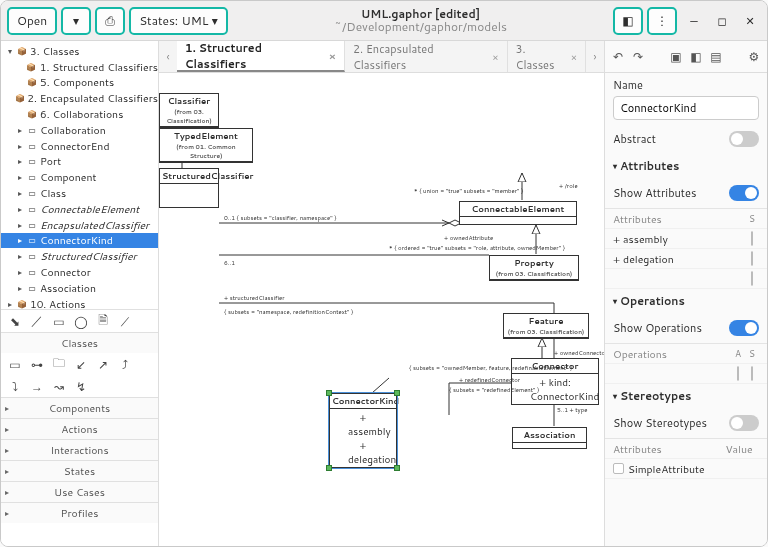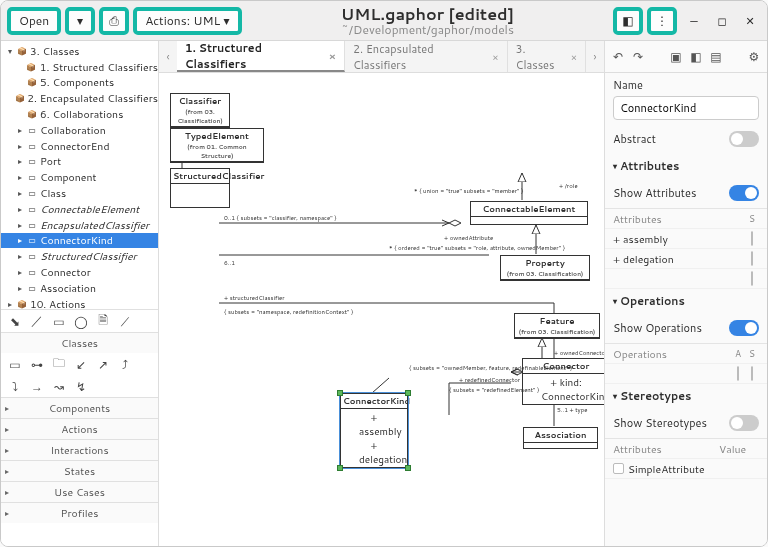--- a/index.html
+++ b/index.html
@@ -1,23 +1,23 @@
 <!DOCTYPE html>
 <html><head>
 <meta charset="utf-8">
 <style>
   * { box-sizing: border-box; margin: 0; padding: 0; font-family: -apple-system, "Segoe UI", Cantarell, sans-serif; }
   body { width: 768px; height: 547px; overflow: hidden; background: #fafafa; border: 1px solid #c9c9c9; border-radius: 8px; display: flex; flex-direction: column; font-size: 11px; color: #2e2e2e; }
 
   
   .titlebar { height: 40px; background: #f0efef; border-bottom: 1px solid #d8d8d8; display: flex; align-items: center; padding: 0 6px; gap: 4px; }
-  .titlebar .btn { height: 28px; border: 4px solid #14b8a6; background: #fdfdfd; border-radius: 5px; display: flex; align-items: center; justify-content: center; padding: 0 8px; font-size: 12px; cursor: pointer; }
+  .titlebar .btn { height: 28px; border: 2px solid #14b8a6; background: #fdfdfd; border-radius: 5px; display: flex; align-items: center; justify-content: center; padding: 0 8px; font-size: 12px; cursor: pointer; }
   .titlebar .btn.icon { width: 30px; padding: 0; }
   .titlebar .center { flex: 1; text-align: center; line-height: 1.1; }
-  .titlebar .center .t { font-weight: 600; font-size: 16px; }
+  .titlebar .center .t { font-weight: 600; font-size: 11px; }
   .titlebar .center .s { font-size: 12px; color: #8a8a8a; }
   .winbtn { width: 22px; height: 22px; border-radius: 4px; display: flex; align-items: center; justify-content: center; margin-left: 2px; }
 
   .main { flex: 1; display: flex; overflow: hidden; }
 
   
   .left { width: 158px; border-right: 1px solid #ddd; display: flex; flex-direction: column; background: #fff; }
   .tree { flex: 0 0 auto; height: 268px; overflow: hidden; padding-top: 2px; }
   .tree-row { height: 15.8px; display: flex; align-items: center; padding-left: 4px; white-space: nowrap; overflow: hidden; font-size: 10.5px; }
   .tree-row.sel { background: #3584e4; color: #fff; }
@@ -34,21 +34,21 @@
   .tool-row span { width: 16px; height: 16px; display: flex; align-items: center; justify-content: center; font-size: 12px; color: #444; }
 
   
   .center-area { flex: 1; display: flex; flex-direction: column; background: #fff; border-right: 1px solid #ddd; }
   .tabs { height: 32px; display: flex; align-items: stretch; border-bottom: 1px solid #ddd; background: #f4f4f4; }
   .tab { display: flex; align-items: center; padding: 0 8px; gap: 4px; font-size: 11px; color: #777; border-right: 1px solid #e0e0e0; }
   .tab.act { color: #222; font-weight: 600; background: #fff; border-bottom: 2px solid #888; }
   .tab .x { font-size: 10px; color: #999; }
   .tabs .nav { width: 18px; display: flex; align-items: center; justify-content: center; color: #888; }
   .canvas { flex: 1; position: relative; background: #fff; overflow: hidden; }
-  .ubox { position: absolute; border: 1px solid #333; background: #fff; font-size: 8px; text-align: center; margin-left: 11px; }
+  .ubox { position: absolute; border: 1px solid #333; background: #fff; font-size: 8px; text-align: center; }
   .ubox .hd { border-bottom: 1px solid #333; padding: 1px 2px; font-weight: 600; font-size: 8.5px; }
   .ubox .sub { font-size: 6px; color: #555; }
   .ubox .bd { padding: 1px 18px; font-size: 10px; text-align: center; }
   .ubox.sel { outline: 1px solid #4a90d9; }
   .handle { position: absolute; width: 6px; height: 6px; background: #5cb85c; border: 1px solid #2e7d32; }
   .lbl { position: absolute; font-size: 6px; color: #333; white-space: nowrap; }
   svg.edges { position: absolute; inset: 0; width: 100%; height: 100%; pointer-events: none; }
   svg.edges line, svg.edges path { stroke: #333; stroke-width: 1; fill: none; }
   svg.edges .arrow { fill: #fff; }
 
@@ -74,21 +74,21 @@
   .chk { width: 11px; height: 11px; border: 1px solid #bbb; border-radius: 2px; background: #fff; }
 </style>
 </head>
 <body>
 
 <div class="titlebar">
   <div class="btn">Open</div>
   <div class="btn icon">▾</div>
   <div class="btn icon">⎙</div>
   <div class="btn">
-    <span>Actions:</span>&nbsp;<span>UML</span>&nbsp;▾
+    <span>States:</span>&nbsp;<span>UML</span>&nbsp;▾
   </div>
   <div class="center">
     <div class="t">UML.gaphor [edited]</div>
     <div class="s">~/Development/gaphor/models</div>
   </div>
   <div class="btn icon">◧</div>
   <div class="btn icon">⋮</div>
   <div class="winbtn">—</div>
   <div class="winbtn">◻</div>
   <div class="winbtn">✕</div>
@@ -436,21 +436,21 @@
     <div class="sec-head">Stereotypes</div>
     <div class="prop">
         <div class="prop-row">
       <span>Show Stereotypes</span>
       <div class="switch"></div>
     </div>
       </div>
     <div class="grid">
       <div class="grid-row" style="color:#888">
           <span class="c1">Attributes</span>
-          <span style="width:40px;text-align:left">Value</span>
+          <span style="width:40px;text-align:center">Value</span>
         </div>
       <div class="grid-row">
           <span class="chk" style="margin-right:4px"></span>
           <span class="c1">SimpleAttribute</span>
         </div>
     </div>
   </div>
 </div>
 
 </body></html>

